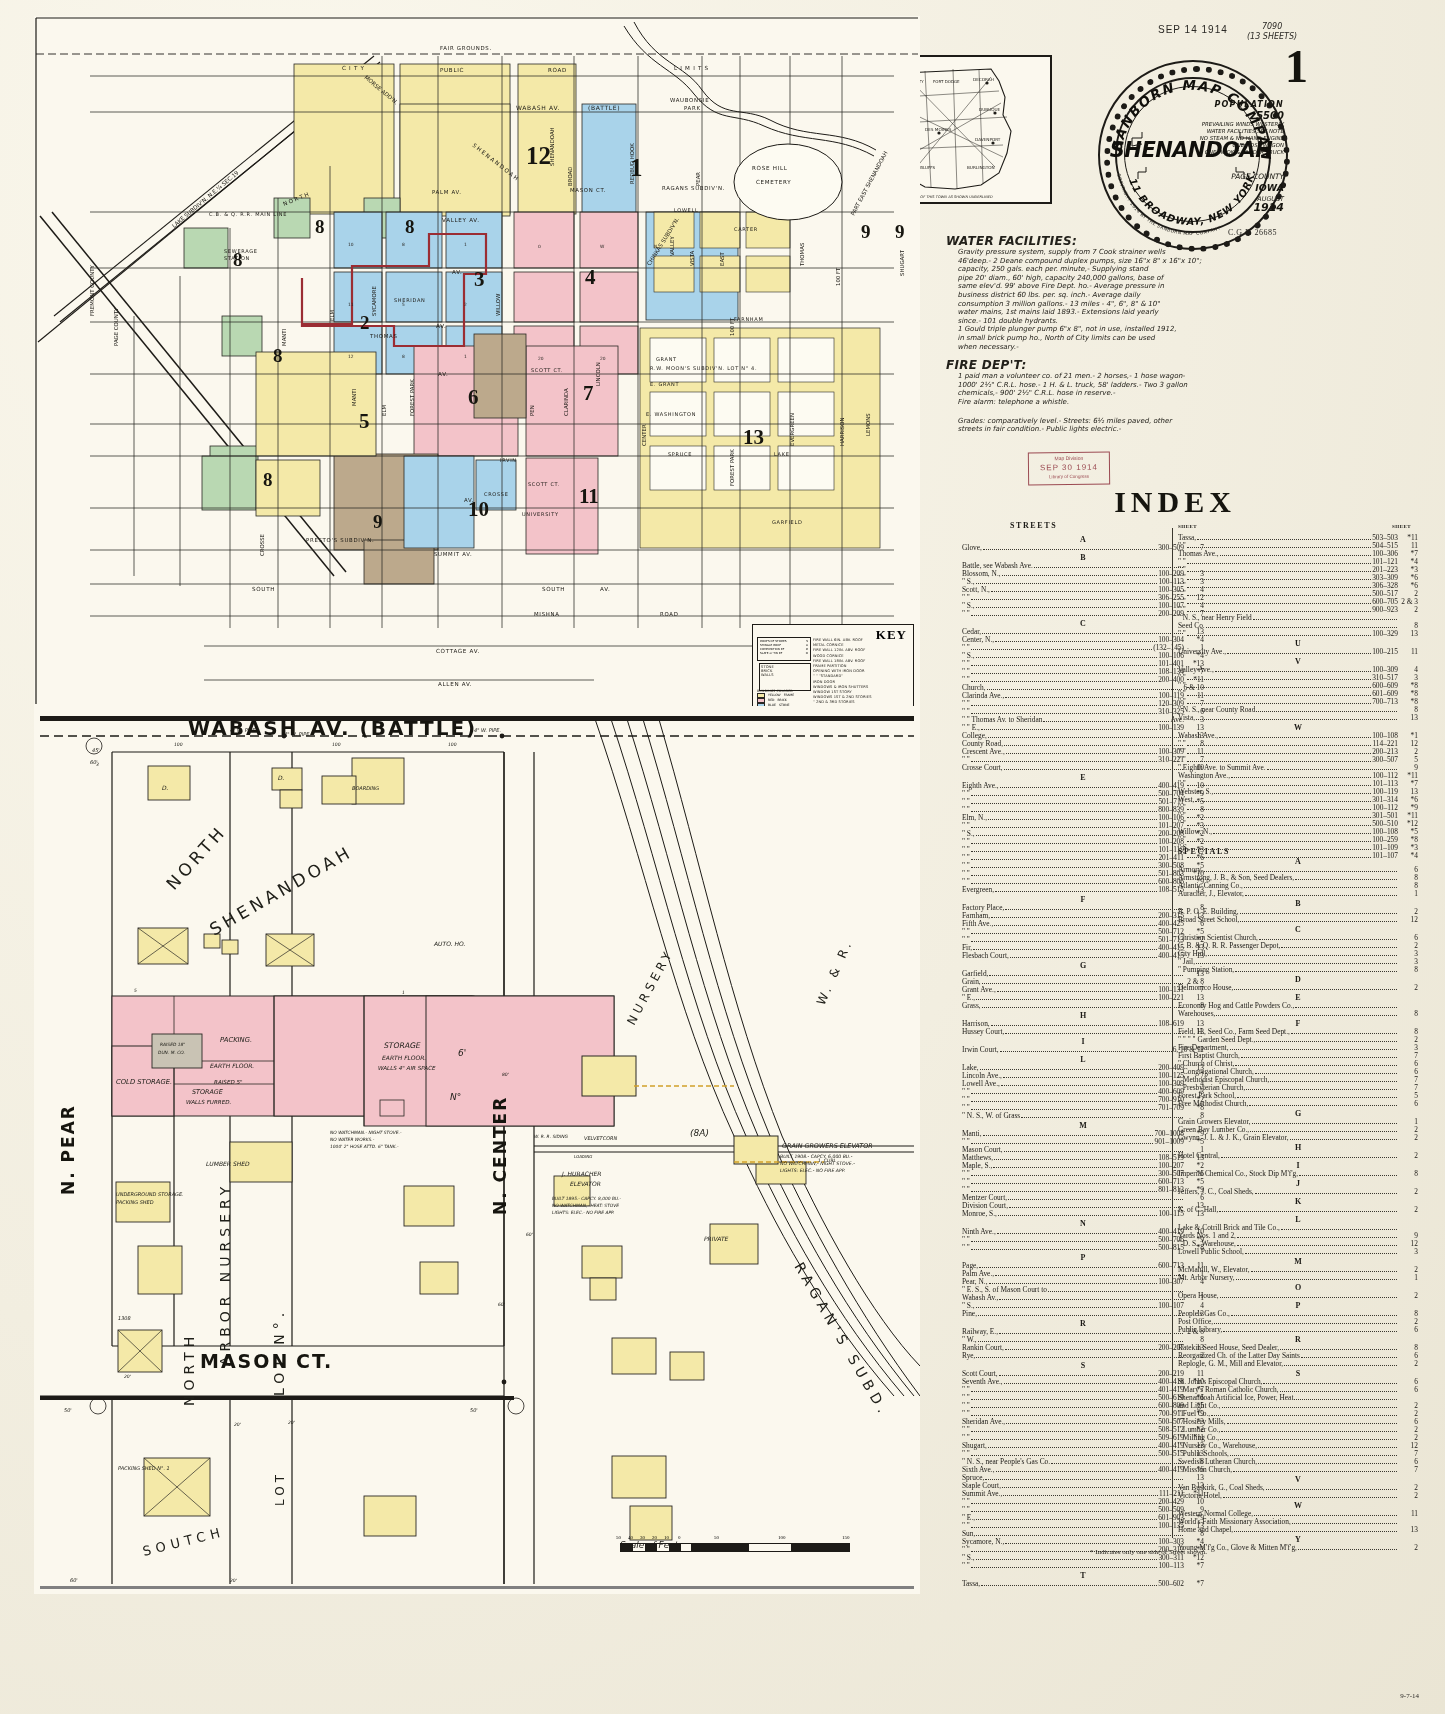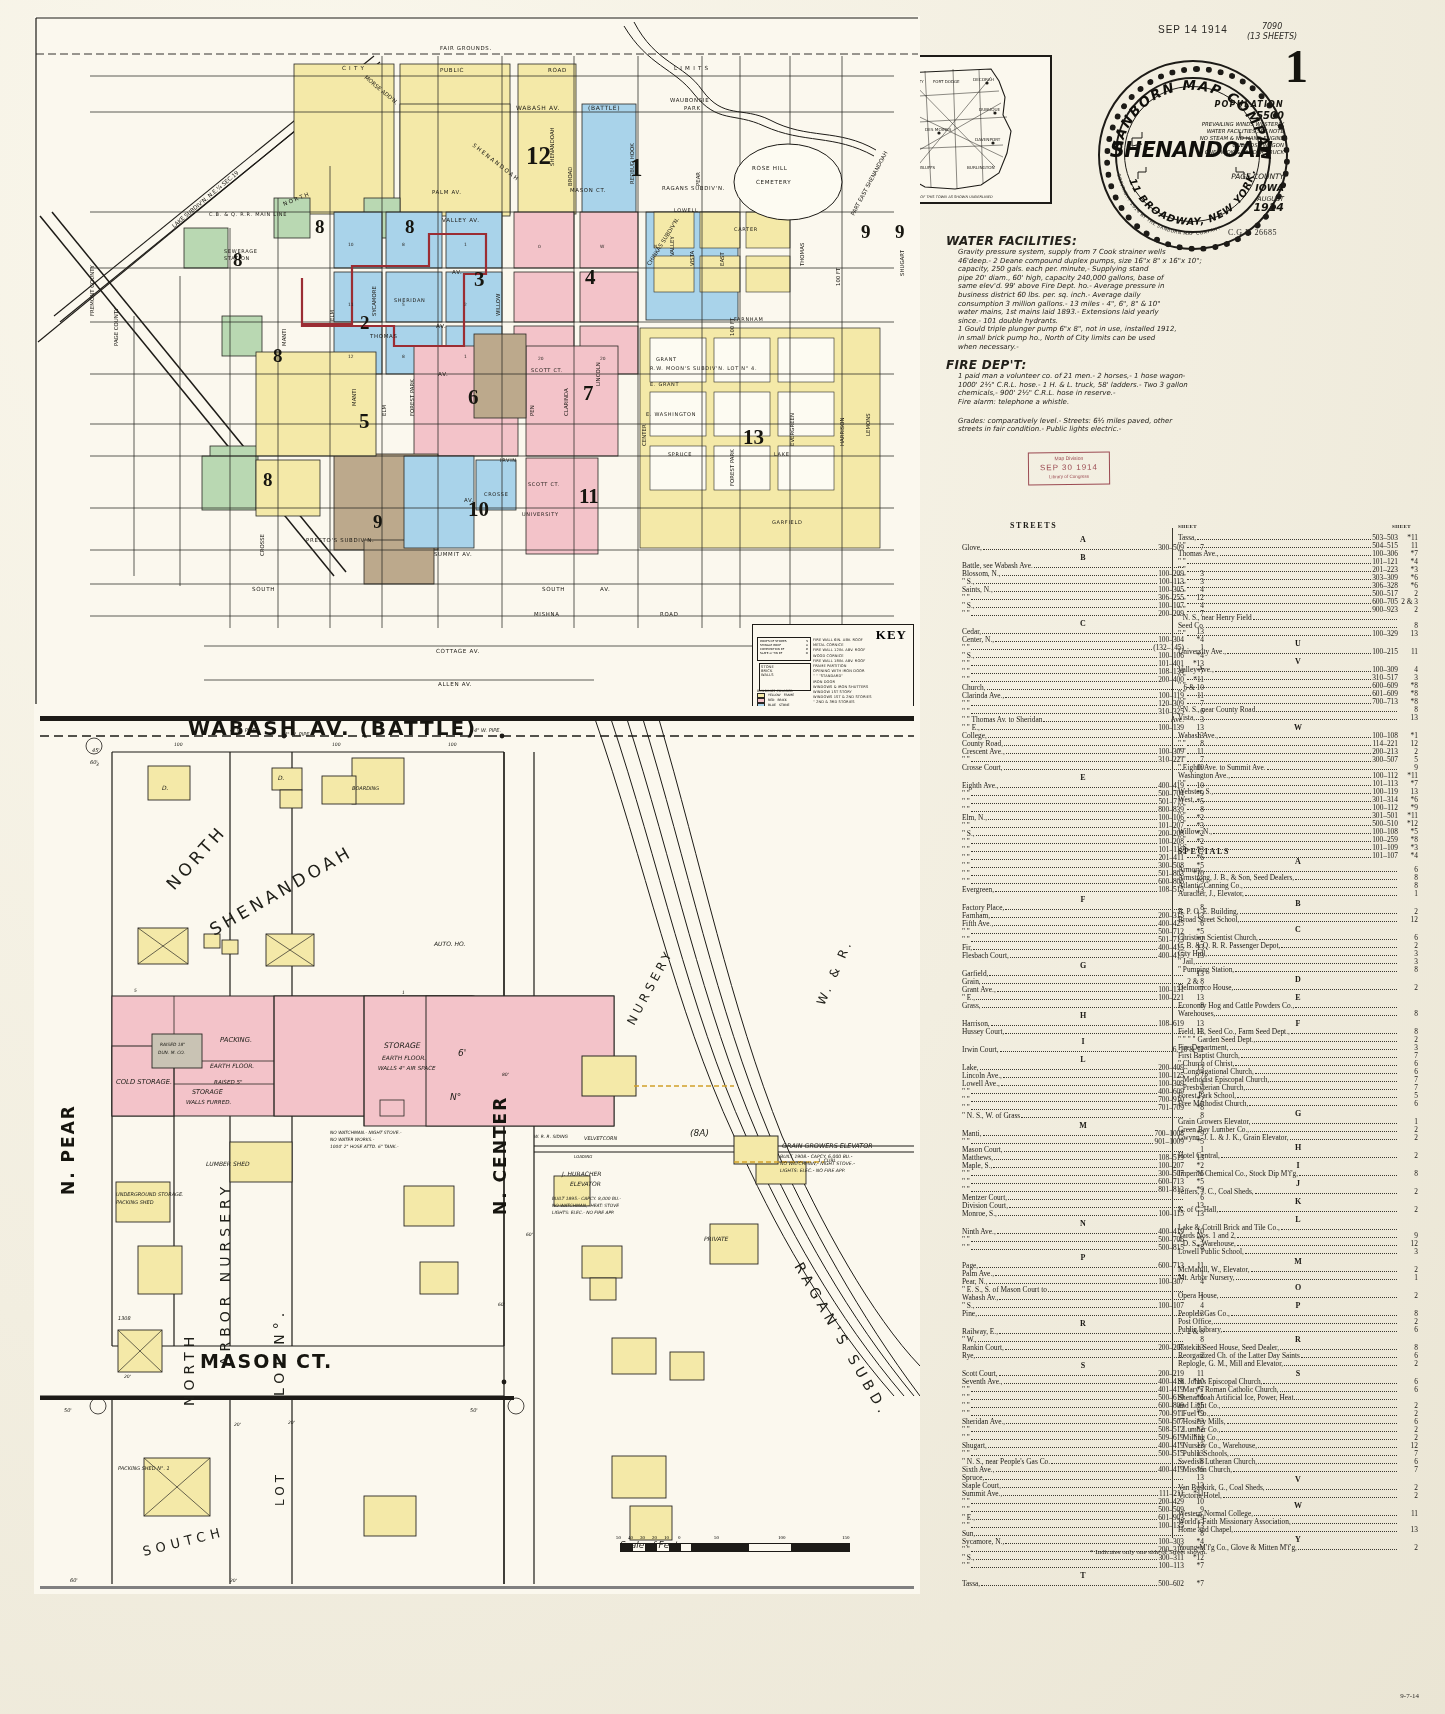--- a/index.html
+++ b/index.html
@@ -196,20 +196,21 @@
     <div class="l" style="margin-top:10px;">Grades: comparatively level.- Streets: 6½ miles paved, other</div>
     <div class="l">streets in fair condition.- Public lights electric.-</div>
   </div>
 
   <div id="loc-stamp">
     <div style="font-size:5px;">Map Division</div>
     <div style="font-size:8px;letter-spacing:1px;">SEP 30 1914</div>
     <div style="font-size:4.6px;">Library of Congress</div>
   </div>
 
+  <div id="indexTitle">INDEX</div>
 
   <div class="idxcol" id="idx-streets-head" style="left:1010px;top:522px;width:90px;">
     <div class="idxhead">STREETS</div>
   </div>
   <div class="idxcol" style="left:1178px;top:523px;width:30px;font-size:5px;font-weight:700;letter-spacing:.5px;">
     <span>SHEET</span>
   </div>
   <div class="idxcol" style="left:1392px;top:523px;width:30px;font-size:5px;font-weight:700;letter-spacing:.5px;">
     <span>SHEET</span>
   </div>
@@ -235,21 +236,21 @@
         <span class="rng">100–209</span>
         <span class="sh">3</span>
       </div>
       <div class="row">
         <span class="nm">"        S.,</span>
         <span class="dots"></span>
         <span class="rng">100–113</span>
         <span class="sh">3</span>
       </div>
       <div class="row">
-        <span class="nm">Saints, N.,</span>
+        <span class="nm">Scott, N.,</span>
         <span class="dots"></span>
         <span class="rng">100–305</span>
         <span class="sh">4</span>
       </div>
       <div class="row">
         <span class="nm">"        "</span>
         <span class="dots"></span>
         <span class="rng">306–255</span>
         <span class="sh">12</span>
       </div>

